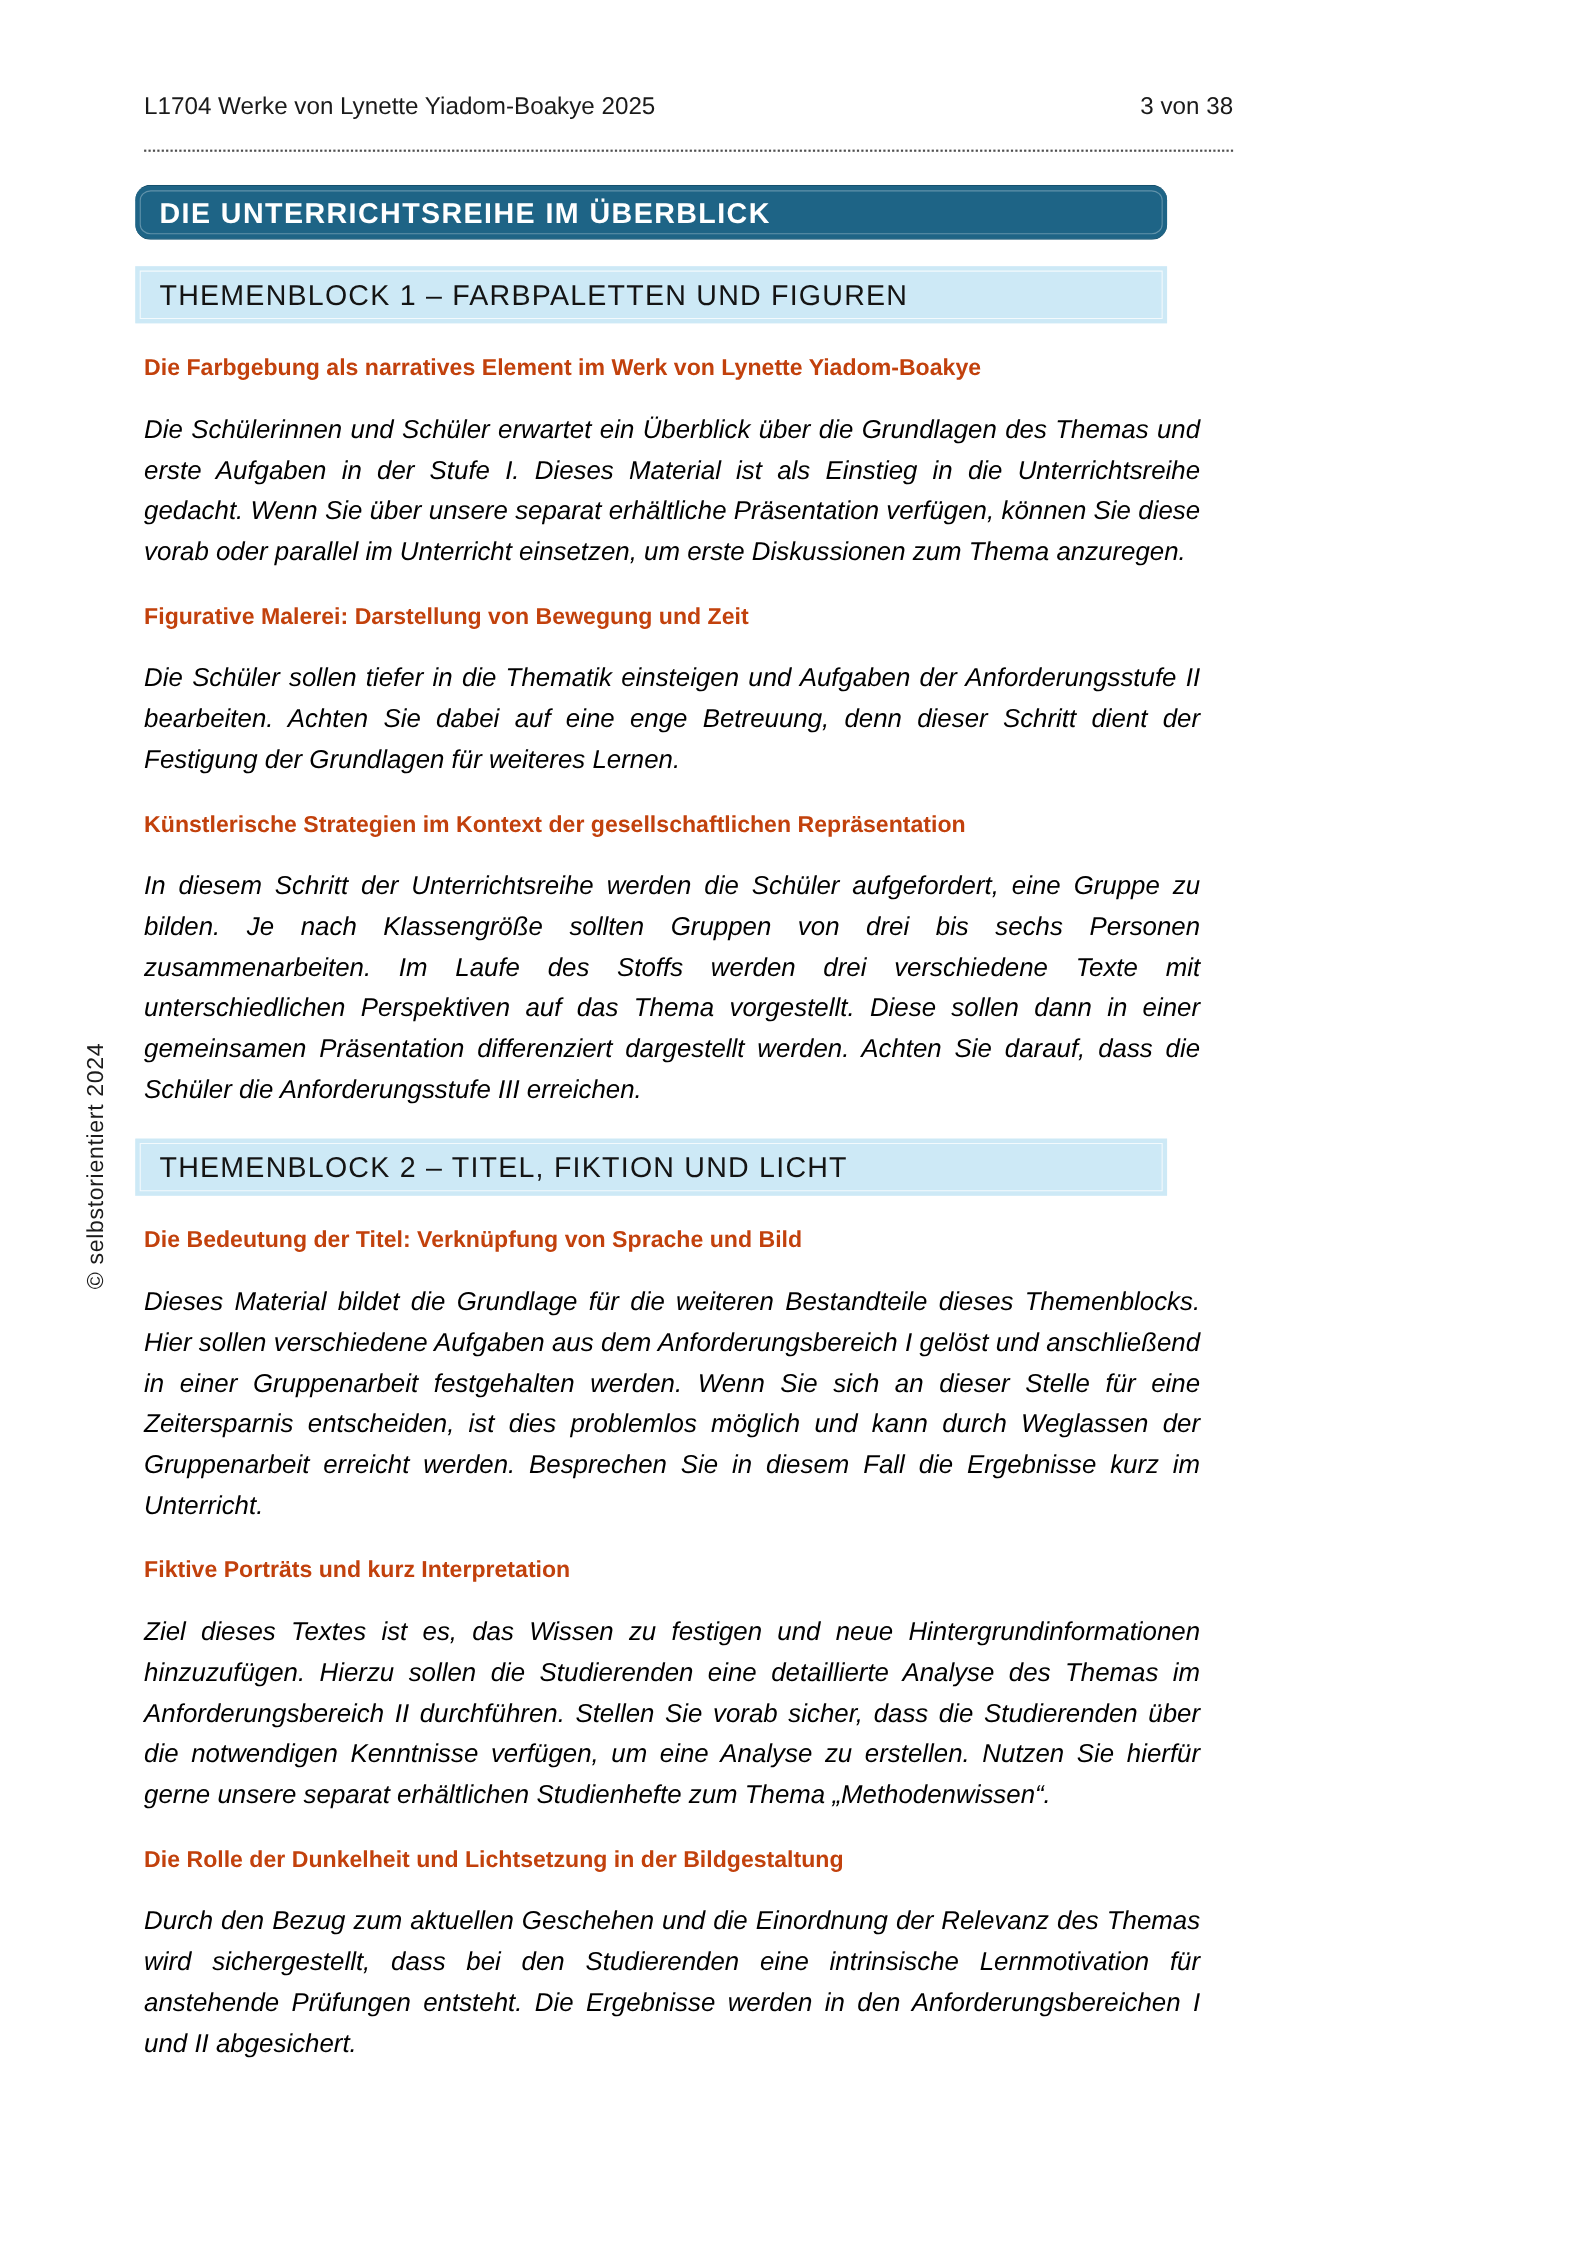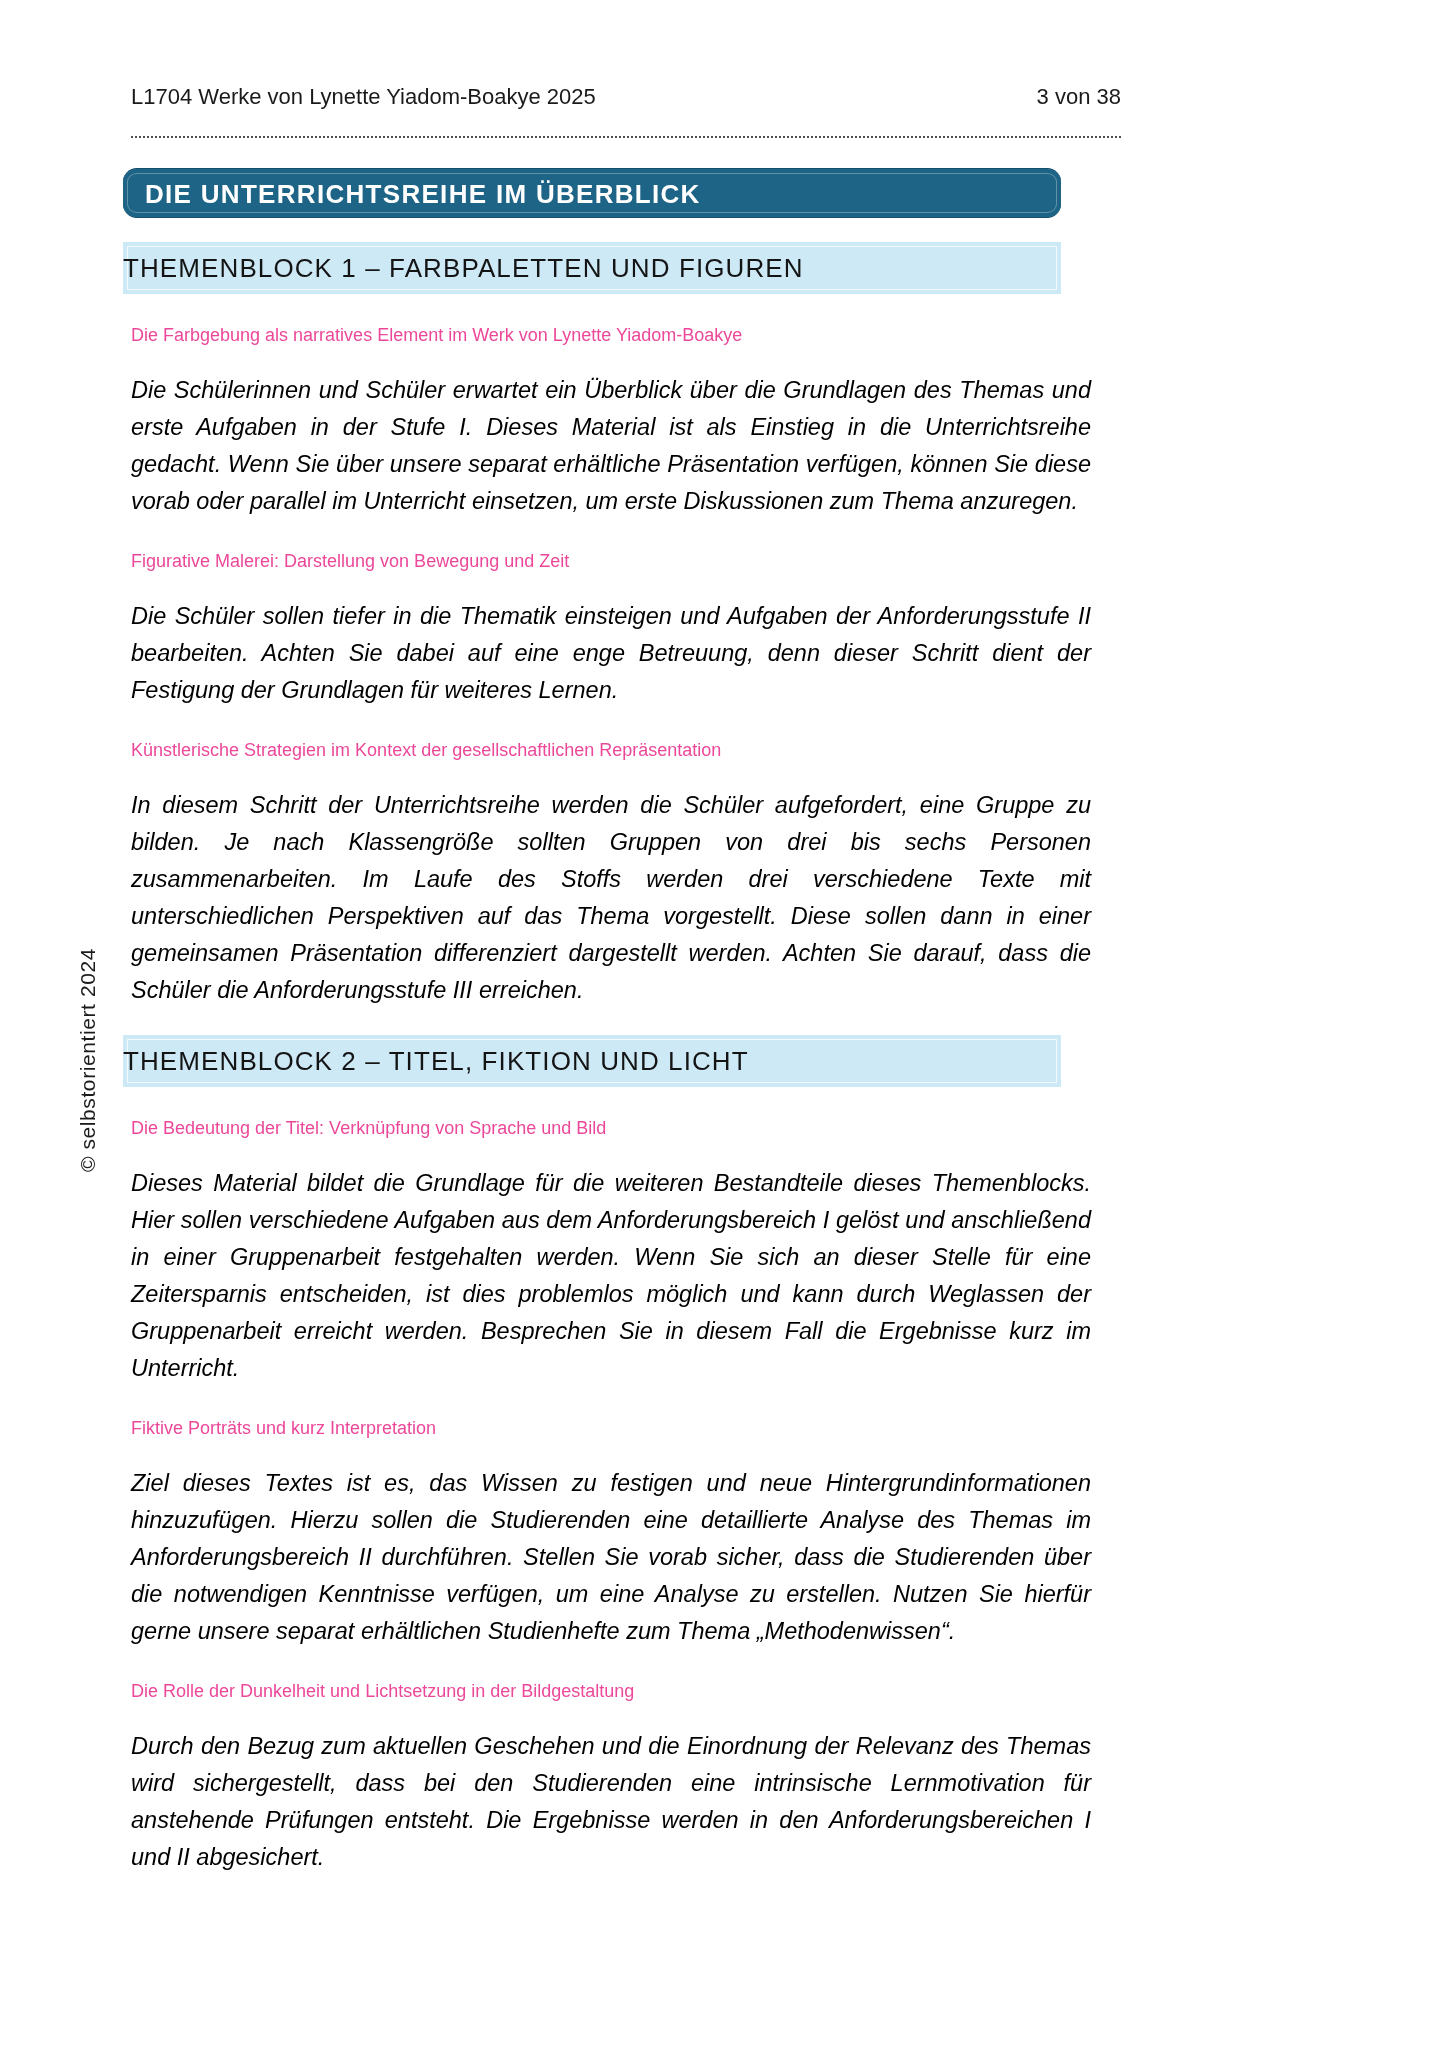--- a/index.html
+++ b/index.html
@@ -46,31 +46,32 @@
     border-radius: 14px;
   }
   .banner-light {
     height: 52px;
     line-height: 52px;
     background: #cde9f6;
     color: #141414;
     font-weight: normal;
     font-size: 26px;
     letter-spacing: 1.1px;
+    padding-left: 22px;
     margin: 6px 30px 12px -8px;
     box-shadow: inset 0 0 0 4px #cde9f6, inset 0 0 0 5px rgba(255,255,255,0.75);
     white-space: nowrap;
   }
 
   
   .block-heading {
-    font-size: 18px;
-    font-weight: normal;
+    font-size: 21px;
+    font-weight: bold;
     line-height: 30px;
-    color: #ec4899;
+    color: #c2410c;
     margin: 26px 0 22px 0;
   }
   .block-body {
     font-size: 23.5px;
     line-height: 37px;
     color: #000000;
     text-align: justify;
     margin: 0 0 26px 0;
     font-style: italic;
   }

